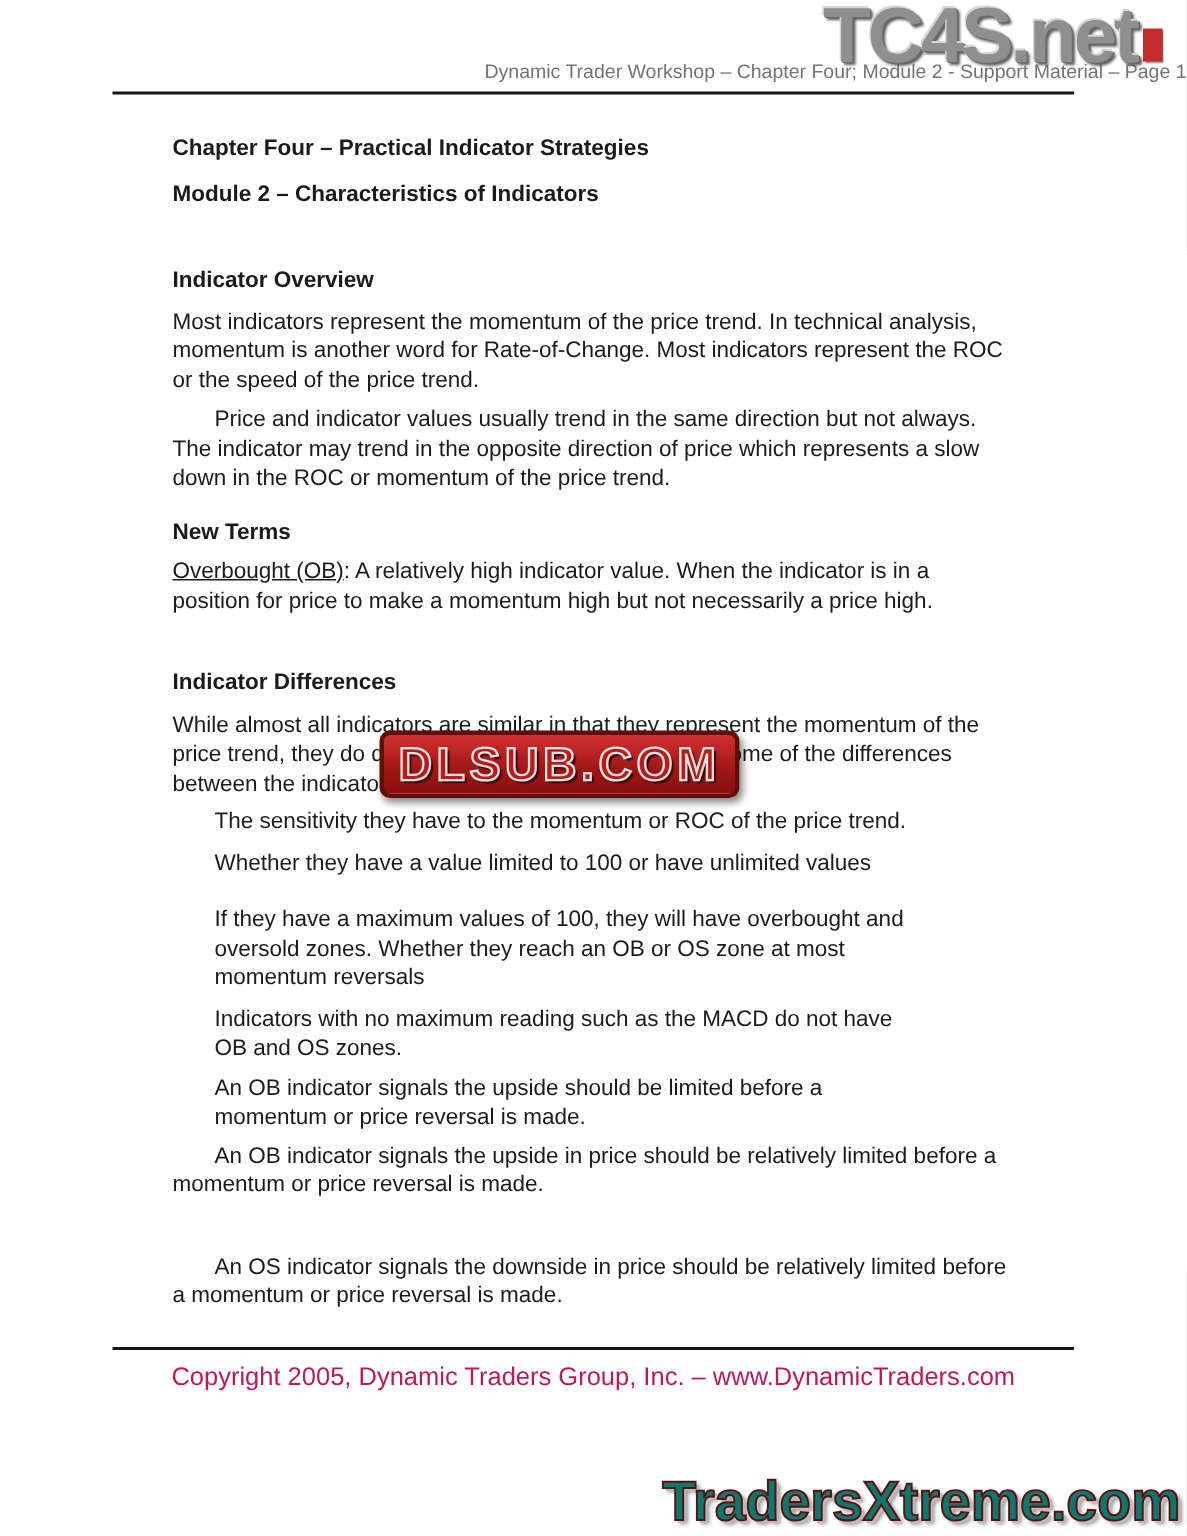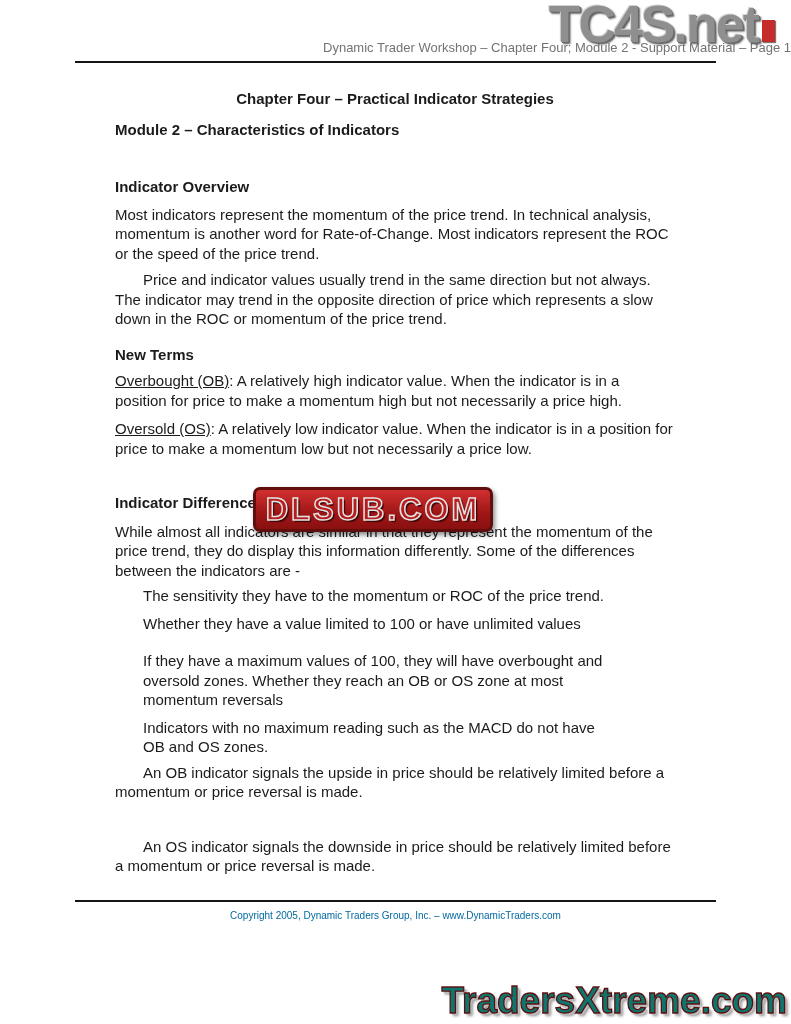--- a/index.html
+++ b/index.html
@@ -24,21 +24,21 @@
   .tc4s .red-tab { display:inline-block; width:13px; height:22px; background:#c62b2b; margin-left:4px;
     box-shadow:1px 1px 1px #777; }
 
   
   .content { padding-left:115px; padding-right:116px; font-size:15px; line-height:1.3; }
   .bold { font-weight:bold; }
   .underline { text-decoration:underline; }
   .indent { text-indent:28px; }
   .list-item { margin-left:28px; padding-right:68px; }
 
-  .mt-chapter { margin-top:26px;text-align:center; }
+  .mt-chapter { margin-top:26px; }
   .mt-module { margin-top:11px; }
   .mt-h-overview { margin-top:38px; }
   .mt-p1 { margin-top:8px; }
   .mt-p2 { margin-top:7px; }
   .mt-h-terms { margin-top:16px; }
   .mt-term1 { margin-top:7px; }
   .mt-term2 { margin-top:9px; }
   .mt-h-diff { margin-top:35px; }
   .mt-p3 { margin-top:9px; }
   .mt-li1 { margin-top:6px; }
@@ -58,21 +58,21 @@
     box-shadow:2px 3px 5px rgba(0,0,0,0.45);
   }
   .stamp-text {
     font-size:31px; font-weight:bold; letter-spacing:3px;
     color:#b71c1c; -webkit-text-stroke:1.5px #e3e3e3;
     text-shadow:2px 2px 1px #3f0404;
   }
 
   
   .footer-rule { margin-top:24px; }
-  .footer-text { margin-top:8px; text-align:center; font-size:10px; color:#0369a1; }
+  .footer-text { margin-top:8px; text-align:center; font-size:17px; color:#be185d; }
 
   
   .tx-logo {
     position:absolute; right:4px; bottom:2px; z-index:4;
     font-size:37px; font-weight:bold; white-space:nowrap;
     color:#0f766e; -webkit-text-stroke:1.3px #5c0f0f;
     text-shadow:2px 2px 0 #bcbcbc, 3px 3px 3px #8a8a8a;
   }
 </style>
 </head>
@@ -99,31 +99,29 @@
     <div class="bold mt-module">Module 2 – Characteristics of Indicators</div>
 
     <div class="bold mt-h-overview">Indicator Overview</div>
     <div class="mt-p1">Most indicators represent the momentum of the price trend. In technical analysis, momentum is another word for Rate-of-Change. Most indicators represent the ROC or the speed of the price trend.</div>
     <div class="indent mt-p2">Price and indicator values usually trend in the same direction but not always. The indicator may trend in the opposite direction of price which represents a slow down in the ROC or momentum of the price trend.</div>
 
     <div class="bold mt-h-terms">New Terms</div>
     <div class="mt-term1">
       <span class="underline">Overbought (OB)</span><span>: A relatively high indicator value. When the indicator is in a position for price to make a momentum high but not necessarily a price high.</span>
     </div>
-    <div class="mt-term2">
-      <span class="underline">Oversold (OS)</span><span>: A relatively low indicator value. When the indicator is in a position for price to make a momentum low but not necessarily a price low.</span>
-    </div>
 
     <div class="bold mt-h-diff">Indicator Differences</div>
     <div class="mt-p3">While almost all indicators are similar in that they represent the momentum of the price trend, they do display this information differently. Some of the differences between the indicators are -</div>
 
     <div class="list-item mt-li1">The sensitivity they have to the momentum or ROC of the price trend.</div>
     <div class="list-item mt-li2">Whether they have a value limited to 100 or have unlimited values</div>
     <div class="list-item mt-li3">If they have a maximum values of 100, they will have overbought and oversold zones. Whether they reach an OB or OS zone at most momentum reversals</div>
     <div class="list-item mt-li4">Indicators with no maximum reading such as the MACD do not have OB and OS zones.</div>
+    <div class="list-item mt-li5">An OB indicator signals the upside should be limited before a momentum or price reversal is made.</div>
 
     <div class="indent mt-pob">An OB indicator signals the upside in price should be relatively limited before a momentum or price reversal is made.</div>
     <div class="indent mt-pos">An OS indicator signals the downside in price should be relatively limited before a momentum or price reversal is made.</div>
   </div>
 
   <div>
     <hr class="rule footer-rule">
     <div class="footer-text">Copyright 2005, Dynamic Traders Group, Inc. – www.DynamicTraders.com</div>
   </div>
 

